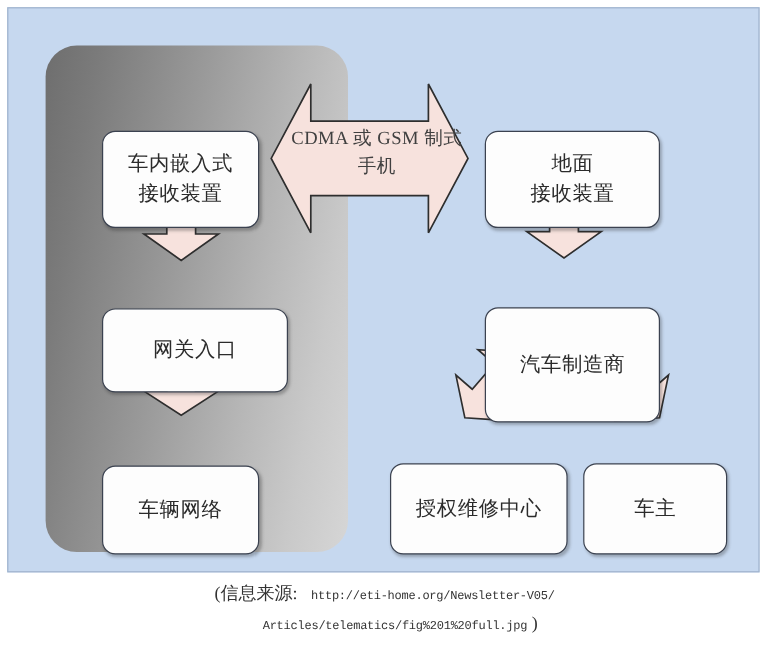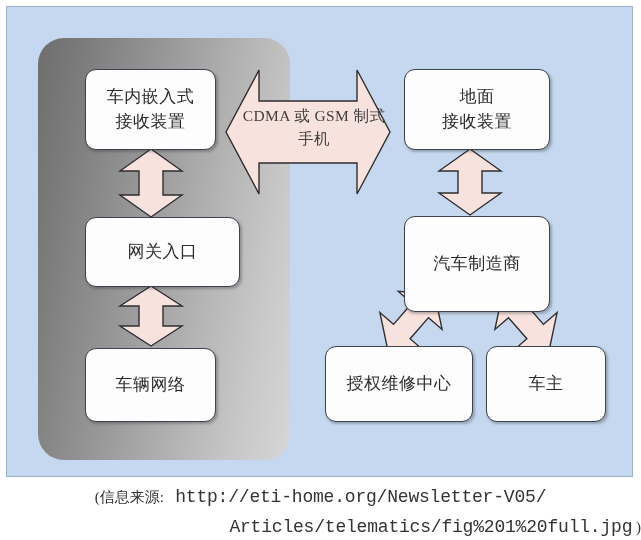--- a/index.html
+++ b/index.html
@@ -47,20 +47,21 @@
     border-radius: 11px;
     display: flex;
     align-items: center;
     justify-content: center;
     text-align: center;
     color: #2b2b2b;
     font-size: 17px;
     line-height: 1.42;
     letter-spacing: 0.5px;
     box-shadow: 1.5px 2px 2.5px rgba(40,40,40,0.30);
+    margin-top: 40px;
   }
   .node span { display: block; }
 
   #node-embedded-receiver { left: 78px;  top: 62px;  width: 131px; height: 81px;  }
   #node-gateway           { left: 78px;  top: 210px; width: 155px; height: 70px;  }
   #node-vehicle-network   { left: 78px;  top: 341px; width: 131px; height: 74px;  }
   #node-ground-receiver   { left: 397px; top: 62px;  width: 146px; height: 81px; justify-content: center;  }
   #node-data-center       { left: 397px; top: 209px; width: 146px; height: 96px;  }
   #node-service-center    { left: 318px; top: 339px; width: 148px; height: 76px;  }
   #node-car-owner         { left: 479px; top: 339px; width: 120px; height: 76px;  }
@@ -100,26 +101,26 @@
     left: 0;
     top: 483px;
     width: 641px;
     text-align: center;
     font-size: 15px;
     color: #333333;
     line-height: 1.65;
   }
   #caption .mono {
     font-family: "Liberation Mono", "DejaVu Sans Mono", monospace;
-    font-size: 18px;
+    font-size: 10px;
     letter-spacing: -0.2px;
     margin-top: 36px;
   }
   #caption .cap-line { white-space: nowrap; }
-  #caption-line-2 { padding-left: 26px; text-align: right; }
+  #caption-line-2 { padding-left: 26px; }
 </style>
 </head>
 <body>
 
 <div id="figure-canvas">
 
   <div id="vehicle-panel"></div>
 
   <svg id="arrow-wireless-link" class="arrow-svg" width="170" height="130" viewBox="0 0 170 130">
     <path class="arrow-shape" d="M 36 3 L 36 34 L 134 34 L 134 3 L 167 65 L 134 127 L 134 96 L 36 96 L 36 127 L 3 65 Z"></path>

